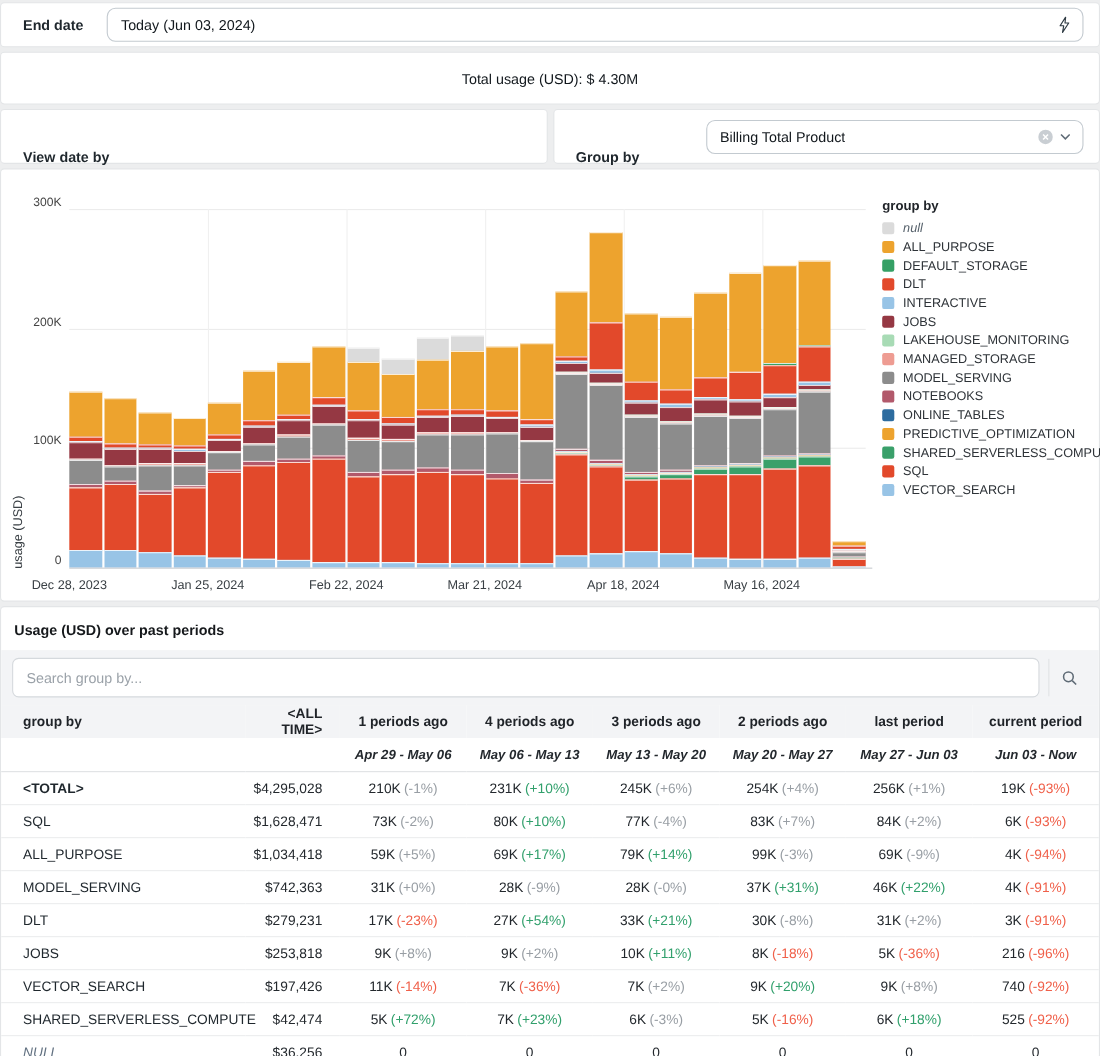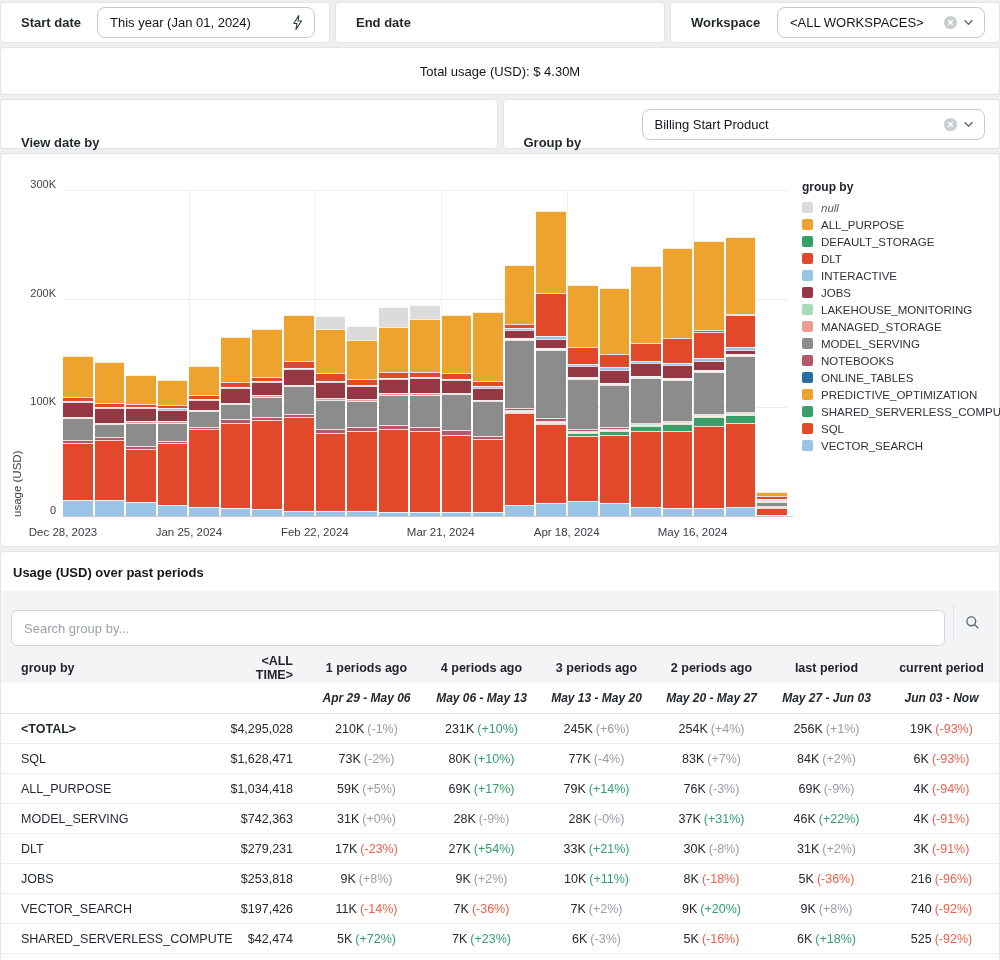--- a/index.html
+++ b/index.html
@@ -50,21 +50,21 @@
   .legend-title{font-weight:bold;font-size:12px;color:#1F2328;margin-bottom:5px;}
   .legend-item{display:flex;align-items:center;gap:8px;height:17px;font-size:11.5px;color:#2E3338;cursor:pointer;}
   .legend-item .swatch{width:11px;height:11px;border-radius:2px;flex:none;}
   .legend-item.null-item .lname{font-style:italic;color:#55606A;}
 
   
   .table-card{height:412px;overflow:hidden;}
   .table-title{font-weight:bold;font-size:13px;color:#15181B;padding:13px 12px 11px 12px;}
   .search-strip{background:#F3F4F6;padding:7px 8px 7px 10px;display:flex;align-items:center;}
   .search-input{flex:1;height:34px;border:1px solid #D5D9DD;border-radius:6px;background:#fff;
-    padding:0 12px;font-size:13px;color:#3b82f6;outline:none;font-family:"Liberation Sans",sans-serif;margin-top:12px;}
+    padding:0 12px;font-size:13px;color:#3b82f6;outline:none;font-family:"Liberation Sans",sans-serif;}
   .search-input::placeholder{color:#9BA2A9;}
   .search-btn{width:38px;height:34px;flex:none;margin-left:8px;border-left:1px solid #E0E3E6;
     display:flex;align-items:center;justify-content:center;cursor:pointer;background:transparent;border-top:0;border-right:0;border-bottom:0;}
 
   table{width:100%;border-collapse:collapse;table-layout:fixed;}
   th,td{padding:0;}
   thead .cols th{background:#F3F4F6;height:30px;font-size:12.5px;font-weight:bold;color:#1F2328;text-align:center;}
   thead .cols th.c-name{text-align:left;padding-left:20px;}
   thead .cols th.c-alltime{text-align:right;padding-right:16px;}
   thead .ranges td{height:30px;font-size:12px;font-weight:bold;font-style:italic;color:#23282D;
@@ -79,62 +79,44 @@
   .pct.down{color:#F0604A;}
   .pct.neutral{color:#989EA4;}
 
   svg{display:block;}
 </style>
 </head>
 <body>
 
 <div class="row top-row">
   <div class="card">
-    <span class="flabel top-label">Start date</span>
+    <span class="flabel top-label">End date</span>
     <div class="pill">
-      <span class="ptext">This year (Jan 01, 2024)</span>
+      <span class="ptext">Today (Jun 03, 2024)</span>
       <span class="icon-group">
           <svg width="13" height="15" viewBox="0 0 20 24">
             <path d="M12 1 L4 13.5 h5.2 L7.5 23 L16.5 9.5 h-5.4 Z" fill="none" stroke="#2F3B44" stroke-width="1.7" stroke-linejoin="round"></path>
           </svg>
         </span>
     </div>
   </div>
-  <div class="card">
-    <span class="flabel top-label">End date</span>
-  </div>
-  <div class="card">
-    <span class="flabel" style="width:86px;flex:none;">Workspace</span>
-    <div class="pill">
-      <span class="ptext">&lt;ALL WORKSPACES&gt;</span>
-      <span class="icon-group">
-        <svg width="15" height="15" viewBox="0 0 16 16">
-            <circle cx="8" cy="8" r="7" fill="#C9CED3"></circle>
-            <path d="M5.6 5.6 L10.4 10.4 M10.4 5.6 L5.6 10.4" stroke="#fff" stroke-width="1.5"></path>
-          </svg>
-        <svg width="11" height="7" viewBox="0 0 12 8">
-            <path d="M1.5 1.5 L6 6 L10.5 1.5" fill="none" stroke="#5F6B76" stroke-width="1.6"></path>
-          </svg>
-      </span>
-    </div>
-  </div>
 </div>
 
 <div class="card total-card">
   <span>Total usage (USD): $ 4.30M</span>
 </div>
 
 <div class="row filter-row">
   <div class="card">
     <span class="flabel filter-label">View date by</span>
   </div>
   <div class="card">
     <span class="flabel filter-label" style="width:118px;">Group by</span>
     <div class="pill">
-      <span class="ptext">Billing Start Product</span>
+      <span class="ptext">Billing Total Product</span>
       <span class="icon-group">
         <svg width="15" height="15" viewBox="0 0 16 16">
             <circle cx="8" cy="8" r="7" fill="#C9CED3"></circle>
             <path d="M5.6 5.6 L10.4 10.4 M10.4 5.6 L5.6 10.4" stroke="#fff" stroke-width="1.5"></path>
           </svg>
         <svg width="11" height="7" viewBox="0 0 12 8">
             <path d="M1.5 1.5 L6 6 L10.5 1.5" fill="none" stroke="#5F6B76" stroke-width="1.6"></path>
           </svg>
       </span>
     </div>
@@ -597,21 +579,21 @@
           <td><span class="val">83K</span><span class="pct neutral">(+7%)</span></td>
           <td><span class="val">84K</span><span class="pct neutral">(+2%)</span></td>
           <td><span class="val">6K</span><span class="pct down">(-93%)</span></td>
         </tr>
         <tr class="">
           <td class="c-name">ALL_PURPOSE</td>
           <td class="c-alltime">$1,034,418</td>
           <td><span class="val">59K</span><span class="pct neutral">(+5%)</span></td>
           <td><span class="val">69K</span><span class="pct up">(+17%)</span></td>
           <td><span class="val">79K</span><span class="pct up">(+14%)</span></td>
-          <td><span class="val">76K</span><span class="pct neutral">(-3%)</span></td>
+          <td><span class="val">99K</span><span class="pct neutral">(-3%)</span></td>
           <td><span class="val">69K</span><span class="pct neutral">(-9%)</span></td>
           <td><span class="val">4K</span><span class="pct down">(-94%)</span></td>
         </tr>
         <tr class="">
           <td class="c-name">MODEL_SERVING</td>
           <td class="c-alltime">$742,363</td>
           <td><span class="val">31K</span><span class="pct neutral">(+0%)</span></td>
           <td><span class="val">28K</span><span class="pct neutral">(-9%)</span></td>
           <td><span class="val">28K</span><span class="pct neutral">(-0%)</span></td>
           <td><span class="val">37K</span><span class="pct up">(+31%)</span></td>

